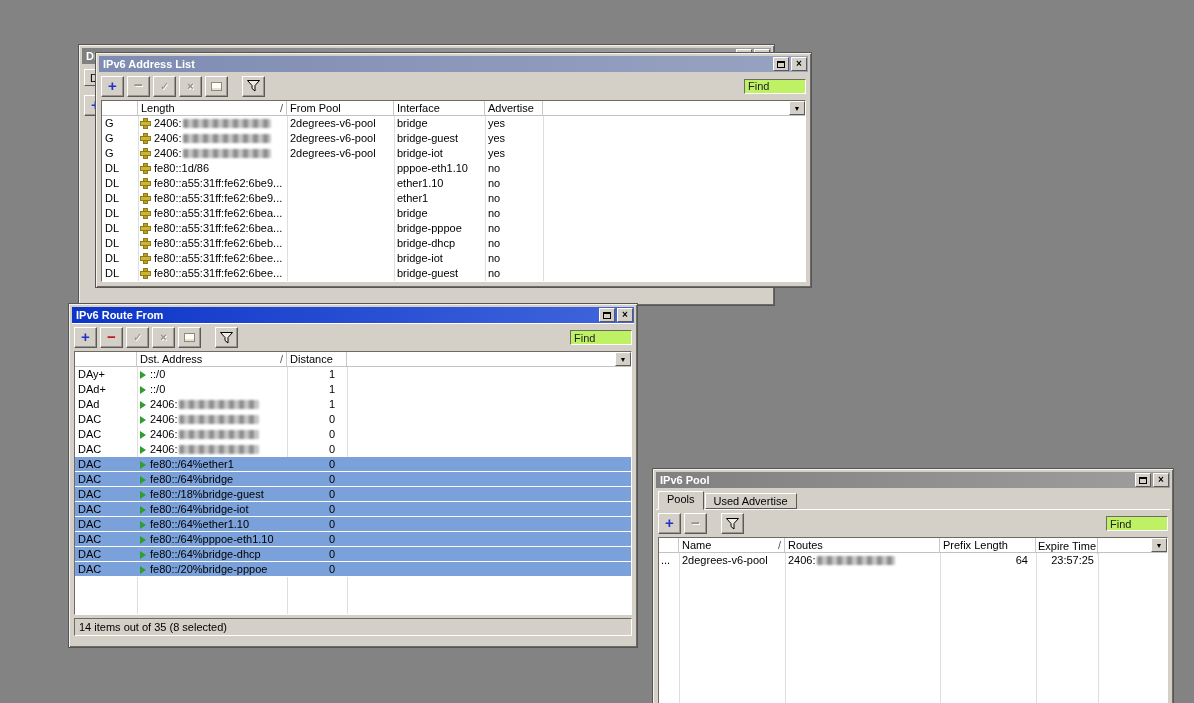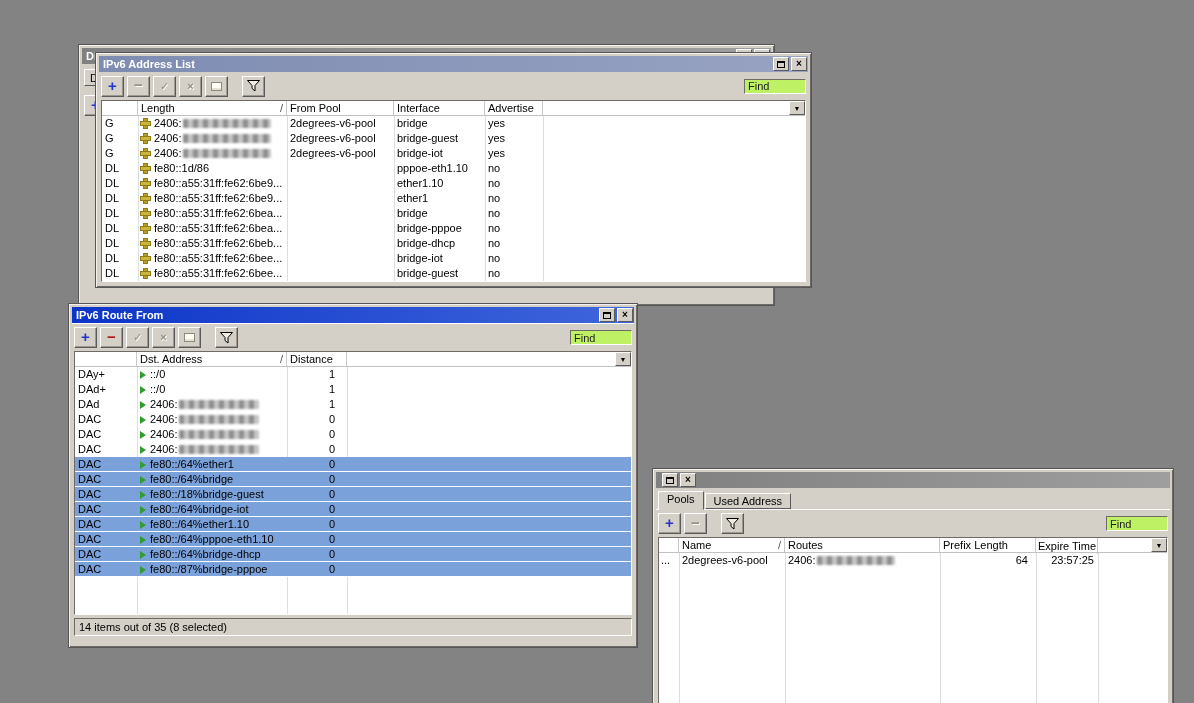--- a/index.html
+++ b/index.html
@@ -482,42 +482,43 @@
             <span>fe80::/64%bridge-dhcp</span>
 
           </div>
           <div class="cell num" style="width:60px;padding-right:12px">0</div>
         </div>
 
         <div class="row selected">
           <div class="cell" style="width:62px">DAC</div>
           <div class="cell c-icon-text" style="width:150px">
             <span class="route-ico"></span>
-            <span>fe80::/87%bridge-pppoe</span>
+            <span>fe80::/20%bridge-pppoe</span>
 
           </div>
           <div class="cell num" style="width:60px;padding-right:12px">0</div>
         </div>
       </div>
   </div>
   <div class="statusbar">14 items out of 35 (8 selected)</div>
 </div>
 
 <div class="window" style="left:652px;top:468px;width:522px;height:262px;z-index:3;">
   <div class="titlebar tb-grey">
+    <span class="tb-title">IPv6 Pool</span>
     <span class="tb-btn">
         <span class="glyph-max"></span>
       </span>
     <span class="tb-btn">
         <span>×</span>
       </span>
   </div>
   <div class="tabs">
     <div class="tab active">Pools</div>
-    <div class="tab">Used Address</div>
+    <div class="tab">Used Advertise</div>
   </div>
   <div class="toolbar with-line">
     <button class="btn">
         <span class="g-plus">+</span>
       </button>
     <button class="btn">
         <span class="g-minus dis">−</span>
       </button>
     <span class="gap"></span>
     <button class="btn">

